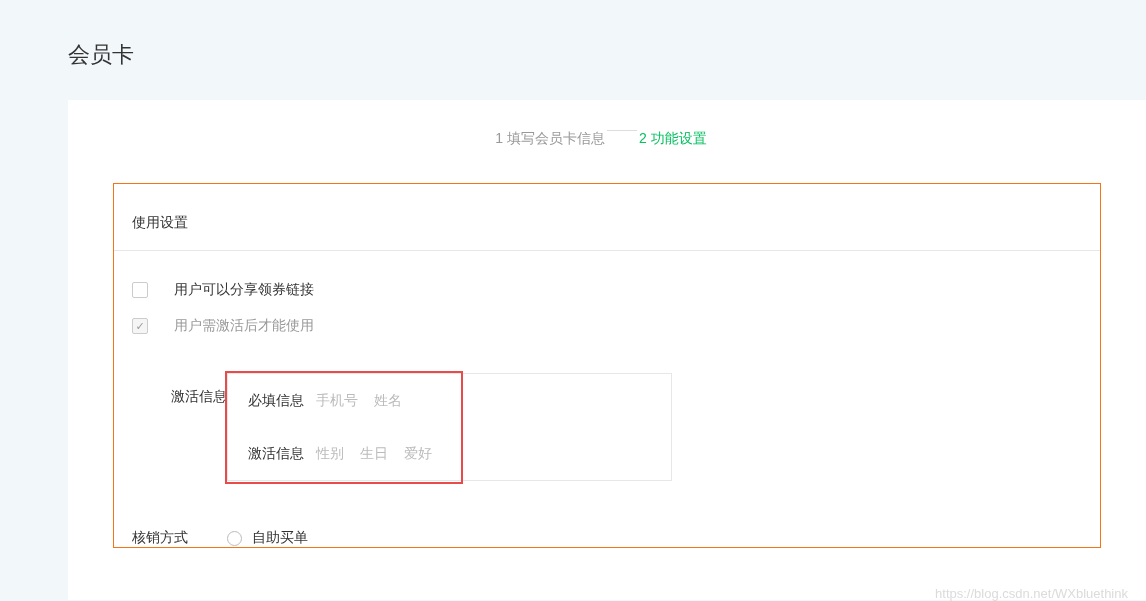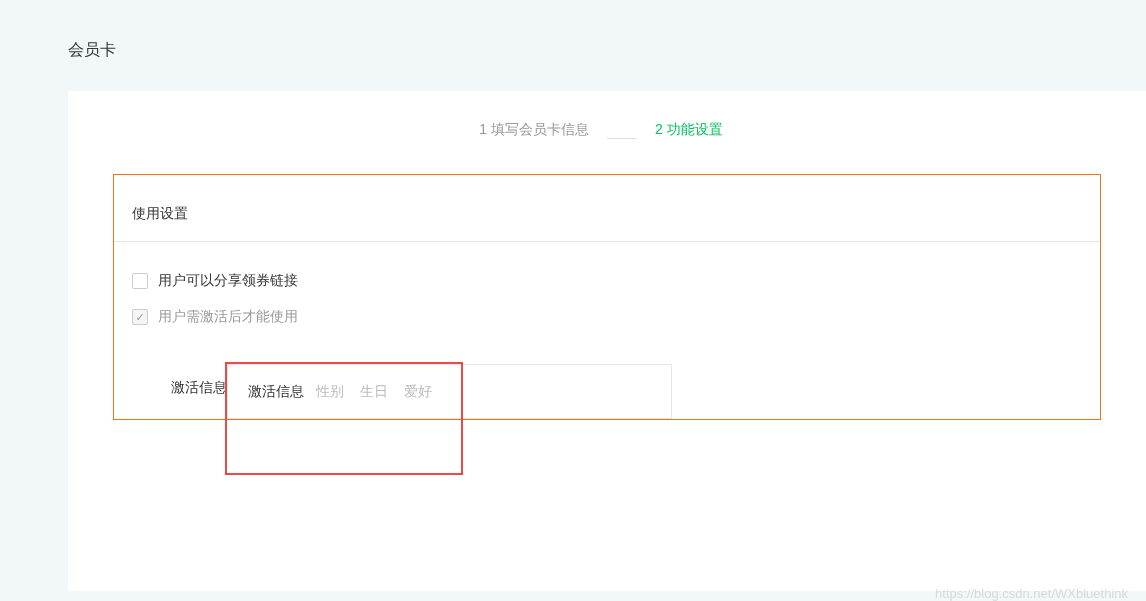--- a/index.html
+++ b/index.html
@@ -11,36 +11,36 @@
       font-family: -apple-system, BlinkMacSystemFont, "Segoe UI", "PingFang SC", "Microsoft YaHei", sans-serif;
       background: #f2f7fa;
       color: #333;
       font-size: 14px;
       width: 1146px;
       height: 601px;
       overflow: hidden;
       position: relative;
     }
     .page-title {
-      font-size: 16px;
+      font-size: 22px;
       font-weight: normal;
       color: #333;
       padding: 40px 0 30px 68px;
     }
     .card {
       background: #fff;
       margin-left: 68px;
       min-height: 500px;
     }
     .steps {
       display: flex;
-      align-items: flex-end;
+      align-items: flex-start;
       justify-content: center;
       padding: 30px 12px 35px 0;
-      gap: 18px;
+      gap: 2px;
       font-size: 14px;
     }
     .step {
       color: #999;
     }
     .step.active {
       color: #07c160;
     }
     .step-divider {
       width: 30px;
@@ -55,21 +55,21 @@
     .section-title {
       font-size: 14px;
       color: #333;
       padding: 0 0 18px 18px;
       border-bottom: 1px solid #e7e7e7;
       margin: 0 0 30px 0;
     }
     .checkbox-row {
       display: flex;
       align-items: center;
-      gap: 10px;
+      gap: 26px;
       padding: 0 0 0 18px;
       margin-bottom: 18px;
     }
     .checkbox {
       width: 16px;
       height: 16px;
       border: 1px solid #ccc;
       border-radius: 2px;
       display: flex;
       align-items: center;
@@ -197,26 +197,36 @@
       <span class="checkbox checked disabled"></span>
       <span class="checkbox-label muted">用户需激活后才能使用</span>
     </div>
 
     <div class="field-row">
       <div class="field-label">激活信息</div>
       <div class="field-body">
         <div class="info-table">
           <div class="highlight-box"></div>
           <div class="info-row">
+            <span class="info-row-label">必填信息</span>
+            <span class="info-tag">手机号</span>
+            <span class="info-tag">姓名</span>
+          </div>
+          <div class="info-row">
             <span class="info-row-label">激活信息</span>
             <span class="info-tag">性别</span>
             <span class="info-tag">生日</span>
             <span class="info-tag">爱好</span>
           </div>
         </div>
       </div>
     </div>
 
+    <div class="radio-row">
+      <div class="radio-label">核销方式</div>
+      <span class="radio"></span>
+      <span class="radio-option-label">自助买单</span>
+    </div>
 
   </div>
 </div>
 
 <div class="watermark">https://blog.csdn.net/WXbluethink</div>
 
 </body></html>

